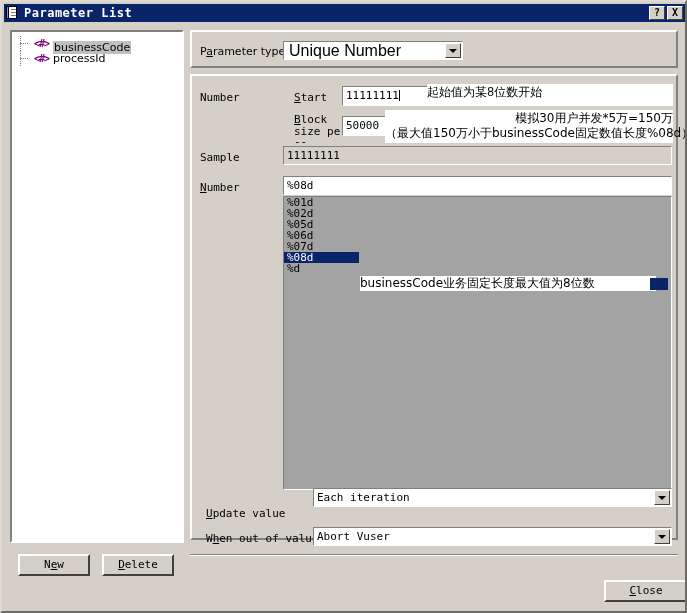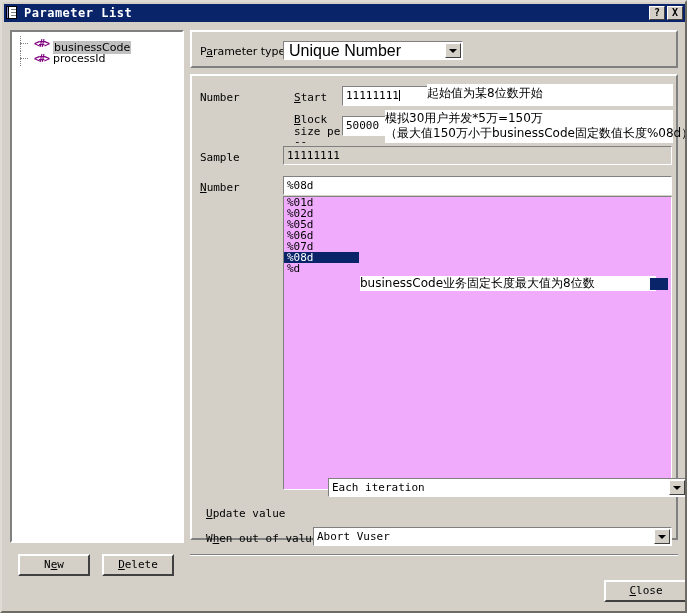--- a/index.html
+++ b/index.html
@@ -297,21 +297,21 @@
     white-space: nowrap;
     line-height: 15px;
     z-index: 20;
   }
 
   
   #fmt-list {
     position: absolute;
     left: 281px; top: 194px;
     width: 389px; height: 294px;
-    background: #f0abfc;
+    background: #a3a3a3;
     border-left: 1px solid #808080;
     border-top: 1px solid #808080;
     border-right: 1px solid #ffffff;
     border-bottom: 1px solid #ffffff;
     box-sizing: border-box;
     overflow: hidden;
   }
   .fmt-item {
     height: 11px;
     line-height: 11px;
@@ -404,28 +404,28 @@
     <div class="cval">Unique Number</div>
     <div class="combo-arrow"></div>
   </div>
 
   <div id="main-group"></div>
 
   <div class="flabel" style="left:198px; top:90px;">Number</div>
 
   <div class="flabel" style="left:292px; top:90px;"><span class="mn">S</span><span>tart</span></div>
   <div class="field" style="left:340px; top:84px; width:330px; height:20px;"><span>11111111</span><span class="caret"></span></div>
-  <div class="cn-note" style="left:425px; top:82px; width:246px; height:20px; padding-top:2px;">起始值为某8位数开始</div>
+  <div class="cn-note" style="left:425px; top:82px; width:246px; height:20px; padding-top:2px;font-family:Liberation Mono, monospace;">起始值为某8位数开始</div>
 
   <div class="flabel" style="left:292px; top:112px;"><span class="mn">B</span><span>lock</span></div>
   <div class="flabel" style="left:292px; top:124px;">size per</div>
   <div class="flabel" style="left:292px; top:134px;">--</div>
   <div class="field" style="left:340px; top:114px; width:330px; height:20px;"><span>50000</span></div>
   <div class="cn-note" style="left:383px; top:108px; width:288px; height:32px; padding-top:1px;">
-    <div style="text-align:left;">模拟30用户并发*5万=150万</div>
+    <div style="text-align:right;">模拟30用户并发*5万=150万</div>
     <div>（最大值150万小于businessCode固定数值长度%08d）</div>
   </div>
 
   <div class="flabel" style="left:198px; top:150px;">Sample</div>
   <div class="field readonly" style="left:281px; top:144px; width:389px; height:19px;"><span>11111111</span></div>
 
   <div class="flabel" style="left:198px; top:180px;"><span class="mn">N</span><span>umber</span></div>
   <div class="field" style="left:281px; top:174px; width:389px; height:19px;"><span>%08d</span></div>
 
   <div id="fmt-list">
@@ -435,21 +435,21 @@
     <div class="fmt-item">%06d</div>
     <div class="fmt-item">%07d</div>
     <div class="fmt-item selected">%08d</div>
     <div class="fmt-item">%d</div>
   </div>
 
   <div class="cn-note" style="left:358px; top:274px; width:296px; height:15px;">businessCode业务固定长度最大值为8位数</div>
   <div style="position:absolute; left:648px; top:276px; width:18px; height:12px; background:#0a246a; z-index:21;"></div>
 
   <div class="flabel" style="left:204px; top:506px;"><span class="mn">U</span><span>pdate value</span></div>
-  <div class="bcombo" style="left:311px; top:476px; width:359px;margin-left:15px;">
+  <div class="bcombo" style="left:311px; top:486px; width:359px;">
     <div class="cval">Each iteration</div>
     <div class="combo-arrow"></div>
   </div>
 
   <div class="flabel" style="left:204px; top:531px;"><span>W</span><span class="mn">h</span><span>en out of values</span></div>
   <div class="bcombo" style="left:311px; top:525px; width:359px;gap:20px;">
     <div class="cval">Abort Vuser</div>
     <div class="combo-arrow"></div>
   </div>
 

